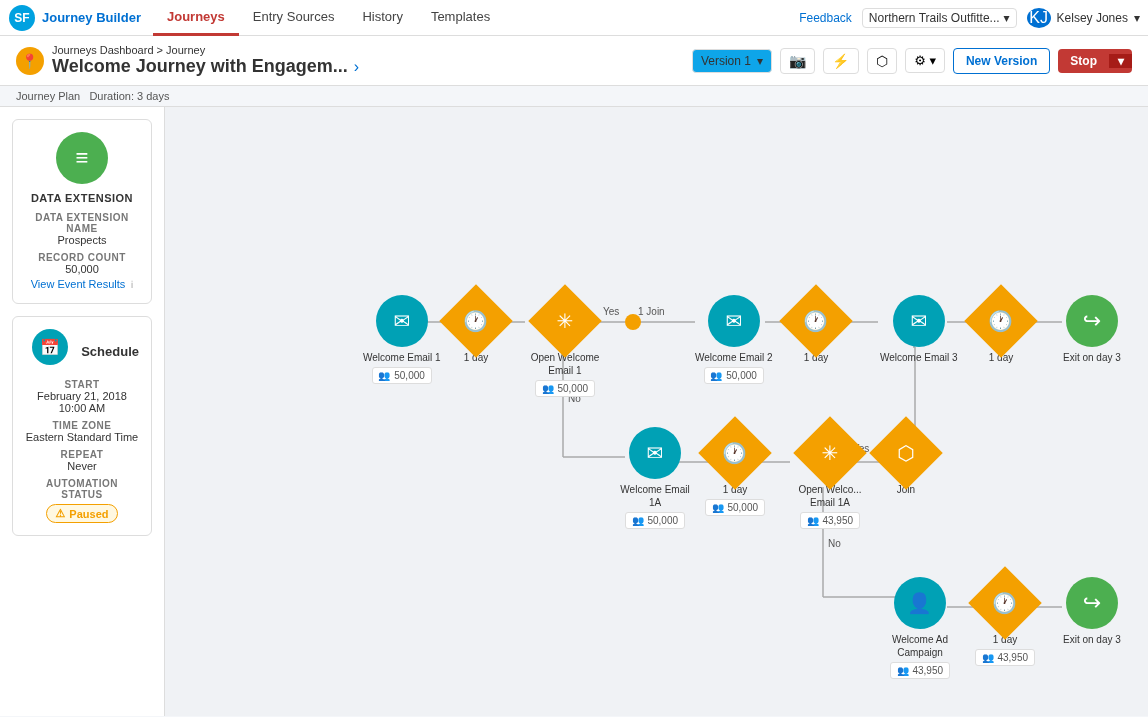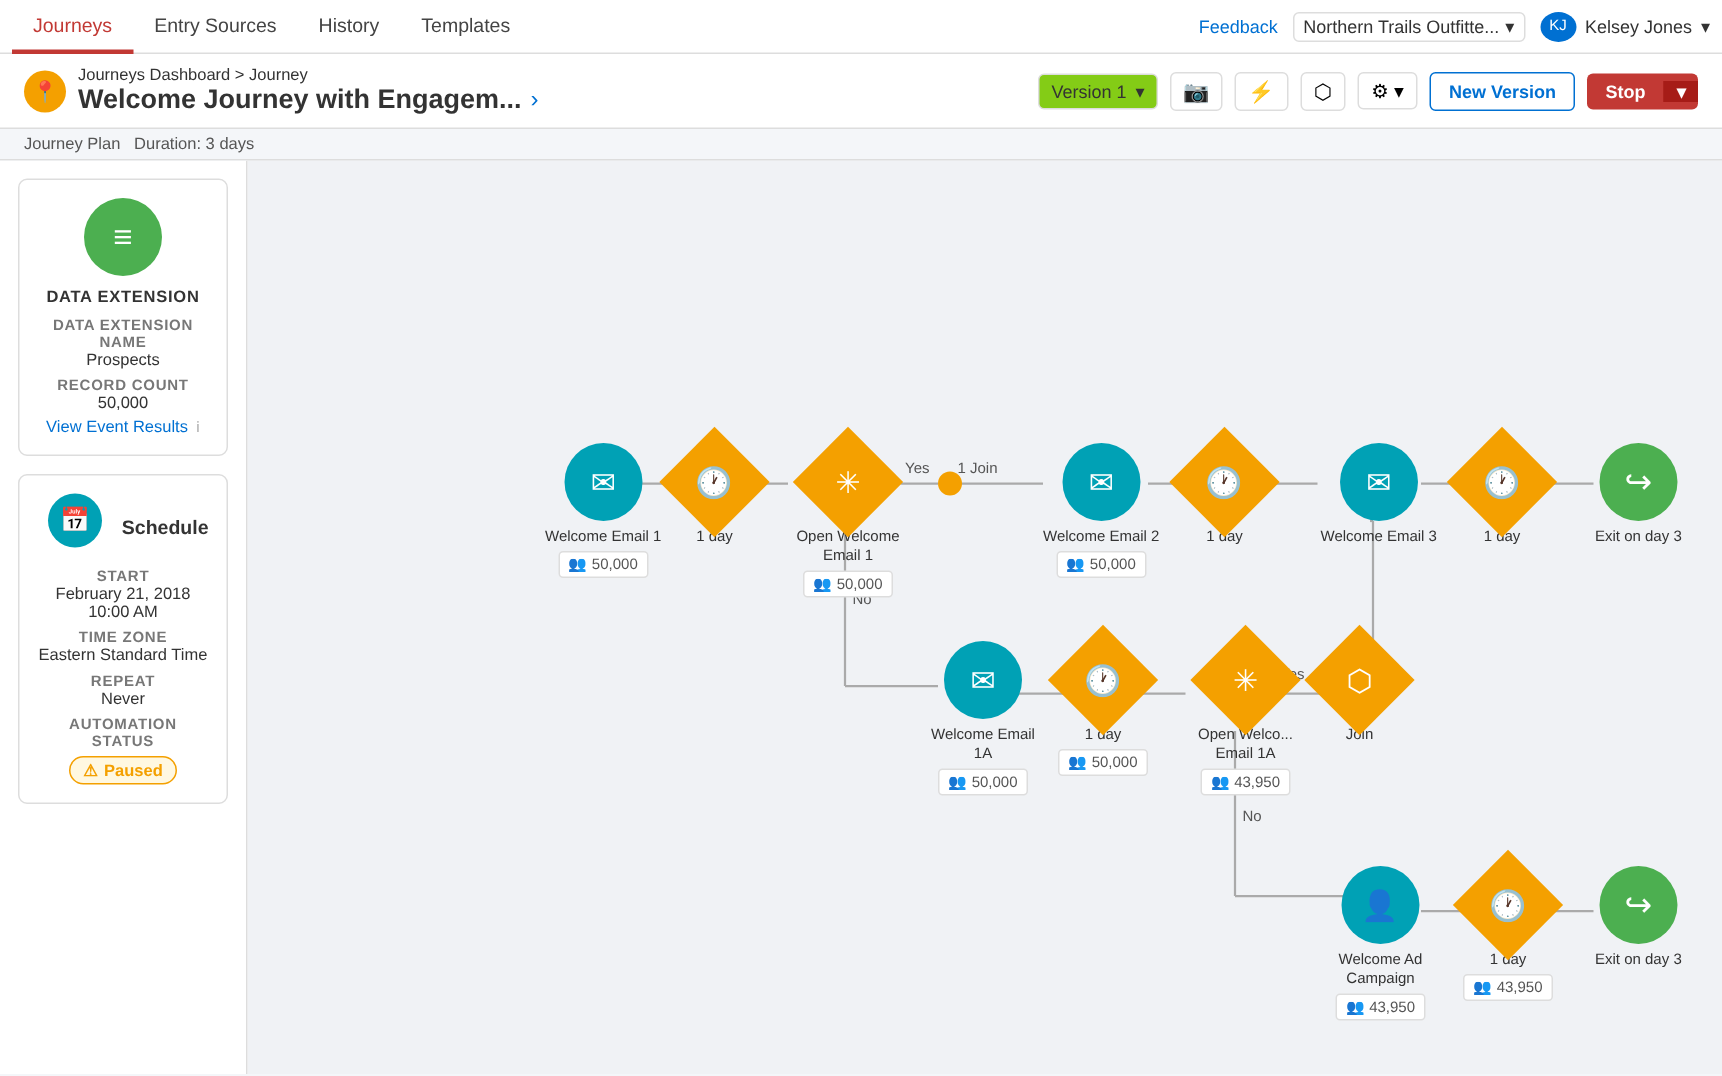--- a/index.html
+++ b/index.html
@@ -18,34 +18,34 @@
       display: flex; align-items: center; gap: 6px; margin-right: 12px;
     }
     .top-nav .logo svg { width: 28px; height: 28px; }
     .top-nav .logo-text { font-size: 13px; font-weight: bold; color: #0070d2; white-space: nowrap; }
     .top-nav .nav-tabs { display: flex; align-items: stretch; height: 100%; }
     .top-nav .nav-tab {
       padding: 0 14px; display: flex; align-items: center; font-size: 13px;
       cursor: pointer; color: #444; border-bottom: 3px solid transparent; margin-bottom: -1px;
       white-space: nowrap;
     }
-    .top-nav .nav-tab.active { color: #c23934; border-bottom-color: #c23934; font-weight: 400; }
+    .top-nav .nav-tab.active { color: #c23934; border-bottom-color: #c23934; font-weight: 700; }
     .top-nav .spacer { flex: 1; }
     .top-nav .nav-right { display: flex; align-items: center; gap: 10px; }
     .top-nav .feedback-link { color: #0070d2; font-size: 12px; cursor: pointer; }
     .top-nav .org-selector {
       display: flex; align-items: flex-end; gap: 4px; font-size: 12px;
       border: 1px solid #ddd; border-radius: 4px; padding: 2px 6px; cursor: pointer;
     }
     .top-nav .user-pill {
       display: flex; align-items: center; gap: 6px; cursor: pointer;
     }
     .top-nav .user-avatar {
       width: 24px; height: 20px; border-radius: 50%; background: #0070d2;
-      display: flex; align-items: center; justify-content: center; color: #fff; font-size: 10px;
+      display: flex; align-items: center; justify-content: center; color: #fff; font-size: 16px;
     }
 
     
     .journey-header {
       background: #fff;
       border-bottom: 1px solid #ddd;
       padding: 8px 16px;
       display: flex; align-items: center; justify-content: space-between;
     }
     .journey-header .left { display: flex; flex-direction: column; }
@@ -55,21 +55,21 @@
     .journey-title h1 { font-size: 18px; font-weight: bold; color: #333; }
     .journey-title .chevron { color: #0070d2; font-size: 16px; cursor: pointer; }
     .journey-header .loc-icon {
       width: 28px; height: 28px; background: #f4a000; border-radius: 50%;
       display: flex; align-items: center; justify-content: center; color: #fff; font-size: 14px; margin-right: 8px;
     }
     .journey-header-left { display: flex; align-items: center; }
     .journey-header .right { display: flex; align-items: center; gap: 8px; }
     .version-selector {
       border: 1px solid #ddd; border-radius: 4px; padding: 4px 8px;
-      display: flex; align-items: center; gap: 6px; cursor: pointer; font-size: 12px; background: #84cc16;
+      display: flex; align-items: center; gap: 6px; cursor: pointer; font-size: 12px; background: #0ea5e9;
     }
     .icon-btn {
       border: 1px solid #ddd; border-radius: 4px; padding: 4px 8px;
       background: #fff; cursor: pointer; font-size: 14px; display: flex; align-items: center; gap: 4px;
     }
     .gear-btn {
       border: 1px solid #ddd; border-radius: 4px; padding: 4px 8px;
       background: #fff; cursor: pointer; font-size: 13px; display: flex; align-items: center; gap: 4px;
     }
     .new-version-btn {
@@ -179,20 +179,27 @@
       position: absolute; top: 0; left: 0; width: 100%; height: 100%;
       pointer-events: none; overflow: visible;
     }
     .conn-line { stroke: #aaa; stroke-width: 1.5; fill: none; }
     .conn-label { font-size: 10px; fill: #555; }
   </style>
 </head>
 <body>
 
 <nav class="top-nav">
+  <div class="logo">
+    <svg viewBox="0 0 28 28">
+      <ellipse cx="14" cy="14" rx="13" ry="13" fill="#00a1e0"></ellipse>
+      <text x="14" y="18" text-anchor="middle" fill="white" font-size="12" font-weight="bold">SF</text>
+    </svg>
+    <span class="logo-text">Journey Builder</span>
+  </div>
   <div class="nav-tabs">
     <div class="nav-tab active">Journeys</div>
     <div class="nav-tab">Entry Sources</div>
     <div class="nav-tab">History</div>
     <div class="nav-tab">Templates</div>
   </div>
   <div class="spacer"></div>
   <div class="nav-right">
     <span class="feedback-link">Feedback</span>
     <div class="org-selector">

